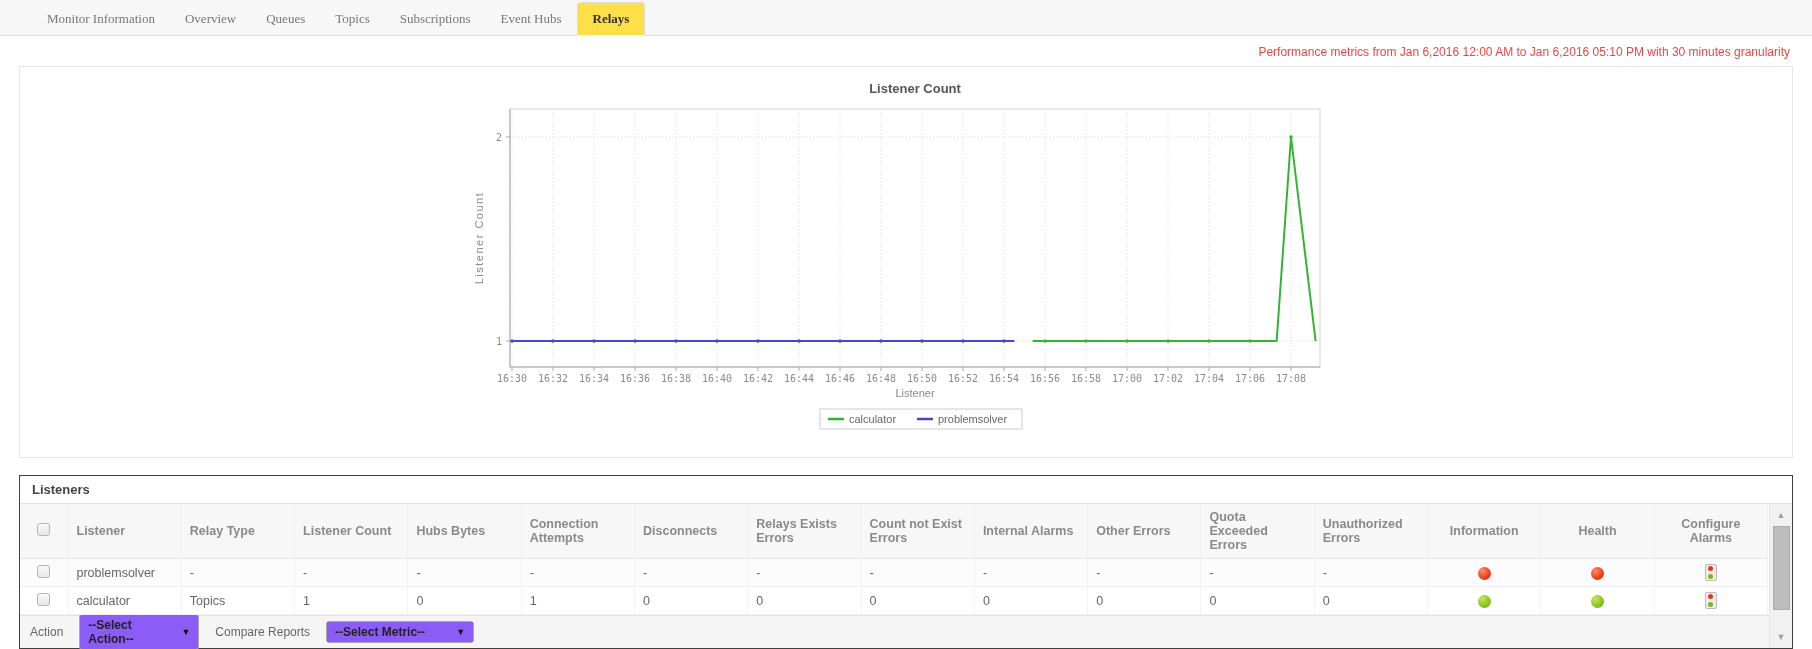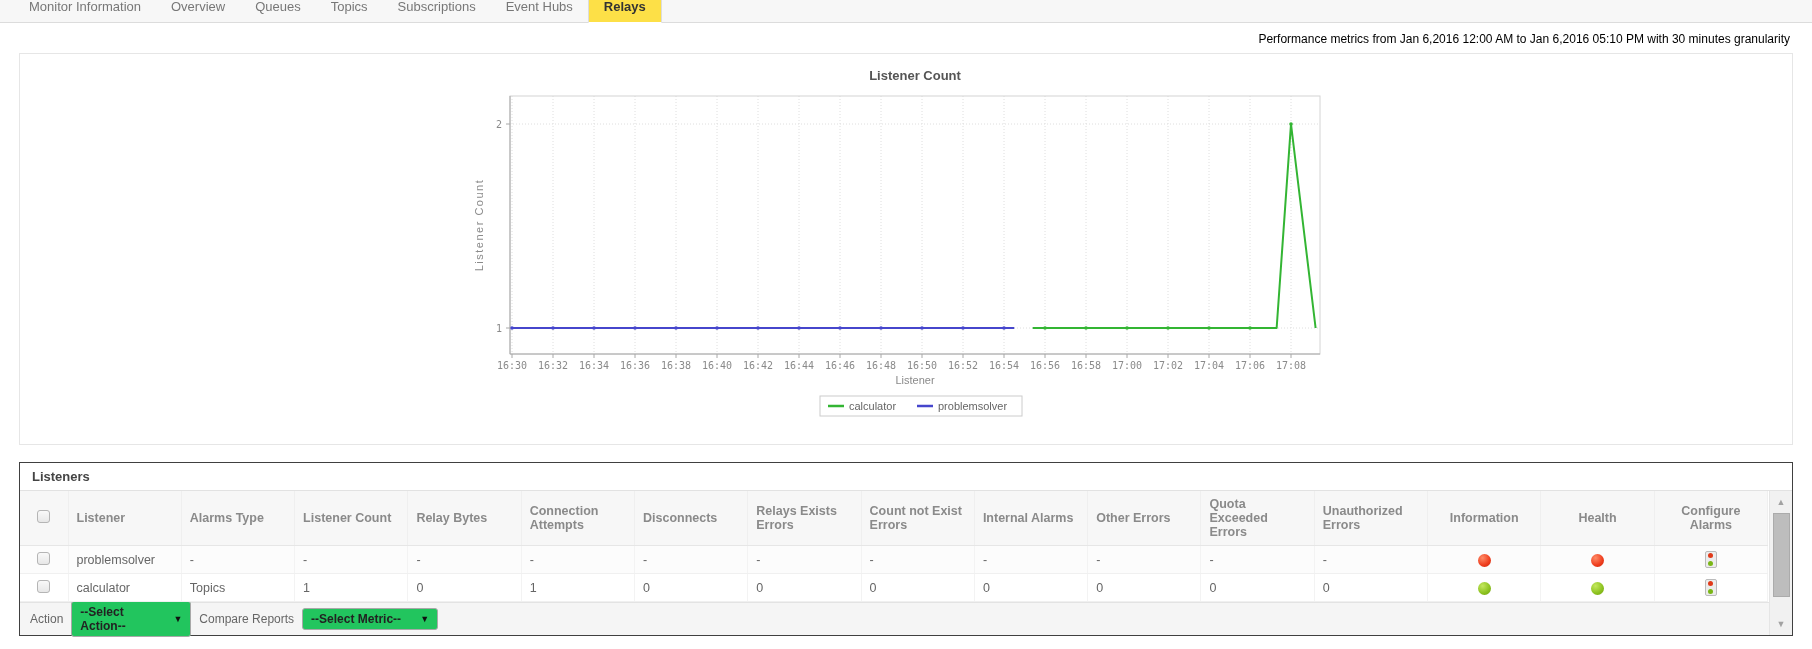--- a/index.html
+++ b/index.html
@@ -1,27 +1,27 @@
 <!DOCTYPE html>
 <html><head>
 <meta charset="utf-8">
 <style>
   * { box-sizing: border-box; margin: 0; padding: 0; }
   body { font-family: "Liberation Sans", sans-serif; background: #fff; }
   .page { width: 1812px; height: 649px; overflow: hidden; background: #fff; position: relative; }
 
   
-  .tabbar { height: 23px; background: #f7f7f7; border-bottom: 1px solid #dcdcdc;
-            display: flex; align-items: flex-end; padding-left: 14px; }
+  .tabbar { height: 36px; background: #f7f7f7; border-bottom: 1px solid #dcdcdc;
+            display: flex; align-items: flex-end; padding-left: 32px; font-family: Liberation Serif, serif; }
   .tab { padding: 8px 15px; font-size: 13px; color: #777; cursor: pointer; white-space: nowrap; }
   .tab.active { background: #fde047; border: 1px solid #dcdcdc; border-bottom: 1px solid #fff;
                 border-radius: 4px 4px 0 0; margin-bottom: -1px; font-weight: bold; color: #333; }
 
   
-  .metrics-note { text-align: right; padding: 9px 22px 7px 0; font-size: 12px; color: #000000; }
+  .metrics-note { text-align: right; padding: 9px 22px 7px 0; font-size: 12px; color: #ef4444; }
 
   
   .chart-panel { margin: 0 19px; border: 1px solid #e6e6e6; height: 392px; position: relative; background: #fff; }
   .chart-wrap { position: absolute; left: 405px; top: 8px; width: 950px; height: 376px; }
 
   
   .listeners-panel { margin: 17px 19px 0 19px; border: 1px solid #404040; position: relative; background: #fff; }
   .panel-title { padding: 6px 12px; font-size: 13px; font-weight: bold; color: #444; border-bottom: 1px solid #e2e2e2; }
   .table-zone { position: relative; padding-right: 24px; }
   table { width: 100%; border-collapse: collapse; table-layout: fixed; }
@@ -53,26 +53,26 @@
   .vscrollbar { position: absolute; top: 0; right: 0; bottom: -33px; width: 23px; background: #f1f1f1;
                 border-left: 1px solid #e5e5e5; z-index: 2; }
   .sb-arrow { position: absolute; left: 0; width: 100%; text-align: center; color: #a2a2a2; font-size: 9px; cursor: pointer; }
   .sb-arrow.up { top: 6px; }
   .sb-arrow.down { bottom: 6px; }
   .sb-thumb { position: absolute; left: 3px; top: 22px; width: 17px; height: 84px;
               background: #bdbdbd; border: 1px solid #ababab; cursor: grab; }
 
   
   .action-bar { background: #f5f5f5; border-top: 1px solid #e3e3e3; padding: 6px 10px;
-                display: flex; align-items: center; gap: 8px; height: 33px; }
+                display: flex; align-items: center; gap: 16px; height: 33px; }
   .action-bar .lbl { font-size: 12px; color: #666; }
   .select { display: inline-flex; align-items: center; justify-content: space-between;
-            background: #22c55e; border: 1px solid #a8a8a8; border-radius: 3px; padding: 3px 8px;
+            background: #8b5cf6; border: 1px solid #a8a8a8; border-radius: 3px; padding: 3px 8px;
             font-size: 12px; font-weight: bold; color: #222; width: 120px; cursor: pointer; }
-  .select.wide { width: 136px; }
+  .select.wide { width: 148px; }
   .select .caret { font-size: 9px; color: #111; margin-left: 8px; }
 
   svg text { font-family: "Liberation Sans", sans-serif; }
   svg .tick-label { font-family: "DejaVu Sans Mono", monospace; }
 </style>
 </head>
 <body>
 
 <div class="page">
 
@@ -198,23 +198,23 @@
 
   <div class="listeners-panel">
     <div class="panel-title">Listeners</div>
 
     <div class="table-zone">
       <table>
         <thead>
             <tr id="listeners-head">
               <th class="chk-col"><span class="checkbox"></span></th>
               <th>Listener</th>
-              <th>Alarms Type</th>
+              <th>Relay Type</th>
               <th>Listener Count</th>
-              <th>Relay Bytes</th>
+              <th>Hubs Bytes</th>
               <th>Connection Attempts</th>
               <th>Disconnects</th>
               <th>Relays Exists Errors</th>
               <th>Count not Exist Errors</th>
               <th>Internal Alarms</th>
               <th>Other Errors</th>
               <th>Quota Exceeded Errors</th>
               <th>Unauthorized Errors</th>
               <th class="center">Information</th>
               <th class="center">Health</th>

